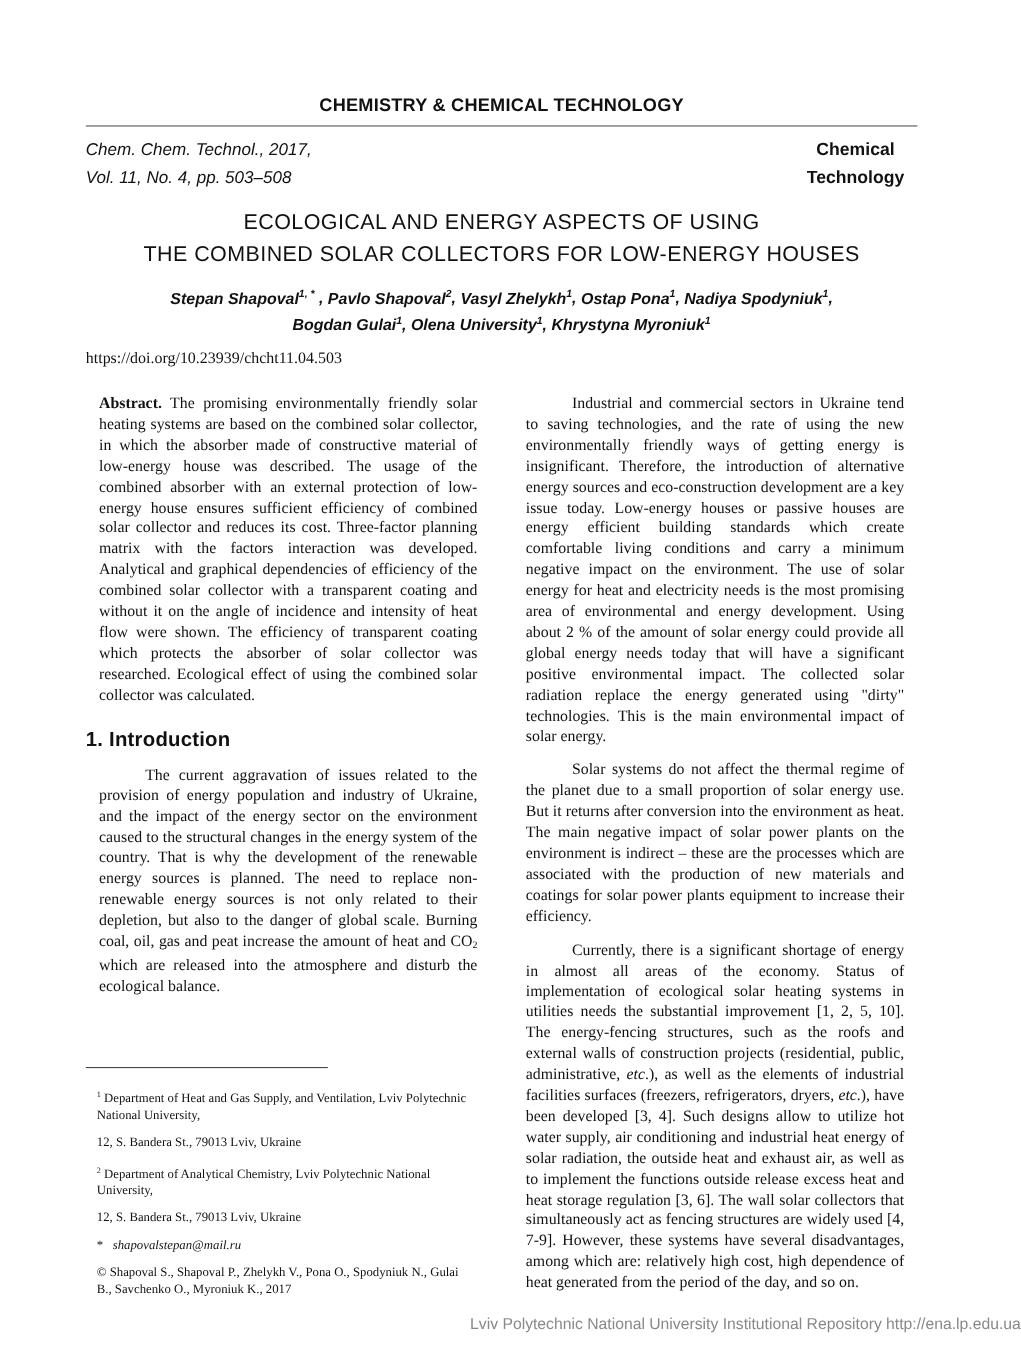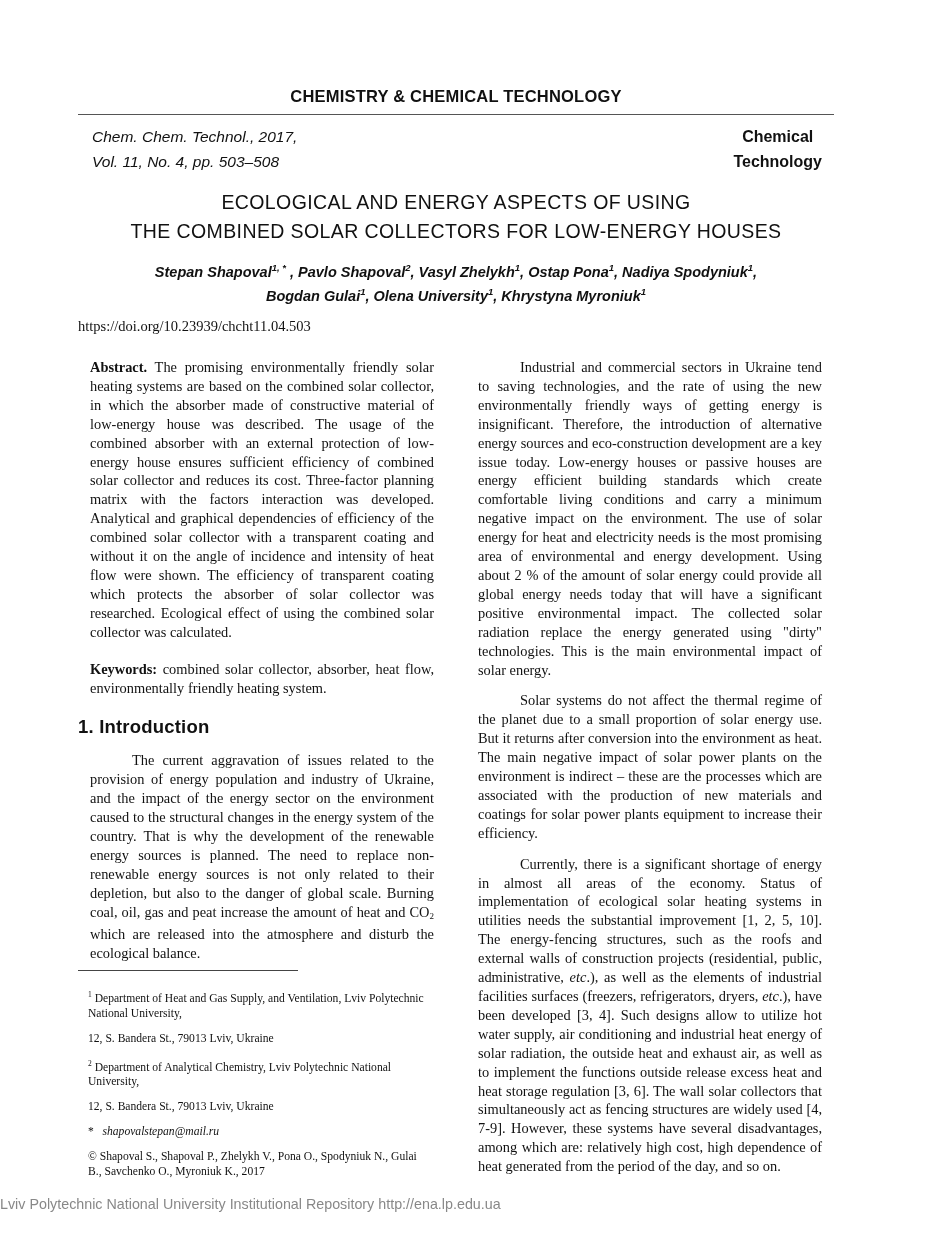--- a/index.html
+++ b/index.html
@@ -5,21 +5,21 @@
     html, body { margin: 0; padding: 0; background: #ffffff; }
     body { width: 928px; height: 1240px; position: relative; overflow: hidden; color: #111; }
     .page { position: absolute; left: 0; top: 0; width: 928px; height: 1240px; }
     .journal-header {
       position: absolute; left: 78px; top: 87px; width: 756px; text-align: center;
       font-family: "Liberation Sans", sans-serif; font-weight: bold; font-size: 16.5px; letter-spacing: 0.2px;
     }
     .header-rule { position: absolute; left: 78px; top: 114px; width: 756px; height: 0; border-top: 1.3px solid #555; }
     .citation {
       position: absolute; left: 78px; top: 124px; font-family: "Liberation Sans", sans-serif;
-      font-style: italic; font-size: 15.5px; line-height: 25px; margin-left: 14px;
+      font-style: italic; font-size: 15.5px; line-height: 25px;
     }
     .journal-name {
       position: absolute; right: 106px; top: 124px; text-align: center;
       font-family: "Liberation Sans", sans-serif; font-weight: bold; font-size: 16px; line-height: 25px;
     }
     .title {
       position: absolute; left: 78px; top: 188px; width: 756px; text-align: center;
       font-family: "Liberation Sans", sans-serif; font-weight: normal; font-size: 19.5px; line-height: 29px; letter-spacing: 0.4px;
     }
     .authors {
@@ -45,21 +45,21 @@
     }
     .footnote-rule { position: absolute; left: 78px; top: 970px; width: 220px; border-top: 1.2px solid #444; }
     .footnotes {
       position: absolute; left: 78px; top: 978px; width: 360px; font-family: "Liberation Serif", serif;
       font-size: 11.6px; line-height: 14.9px;
     }
     .footnotes div { margin: 10px; }
     .footnotes sup { font-size: 7.5px; }
     .footnotes .email { font-style: italic; }
     .footer {
-      position: absolute; left: 0; top: 1196px; width: 928px; text-align: left;
+      position: absolute; left: 0; top: 1196px; width: 928px; text-align: right;
       font-family: "Liberation Sans", sans-serif; font-size: 14.3px; color: #888;
     }
     sub { font-size: 9px; vertical-align: -2px; }
   </style>
 </head>
 <body>
 
 <div class="page">
 
   <div class="journal-header">CHEMISTRY &amp; CHEMICAL TECHNOLOGY</div>
@@ -82,21 +82,20 @@
 
   <div class="authors">
     <span><span>Stepan Shapoval</span><sup>1, *</sup></span>&nbsp;, <span><span>Pavlo Shapoval</span><sup>2</sup></span>, <span><span>Vasyl Zhelykh</span><sup>1</sup></span>, <span><span>Ostap Pona</span><sup>1</sup></span>, <span><span>Nadiya Spodyniuk</span><sup>1</sup></span>,<br>
     <span><span>Bogdan Gulai</span><sup>1</sup></span>, <span><span>Olena University</span><sup>1</sup></span>, <span><span>Khrystyna Myroniuk</span><sup>1</sup></span>
   </div>
 
   <div class="doi">https://doi.org/10.23939/chcht11.04.503</div>
 
   <div class="col col-left">
     <p><b>Abstract.</b><span> The promising environmentally friendly solar heating systems are based on the combined solar collector, in which the absorber made of constructive material of low-energy house was described. The usage of the combined absorber with an external protection of low-energy house ensures sufficient efficiency of combined solar collector and reduces its cost. Three-factor planning matrix with the factors interaction was developed. Analytical and graphical dependencies of efficiency of the combined solar collector with a transparent coating and without it on the angle of incidence and intensity of heat flow were shown. The efficiency of transparent coating which protects the absorber of solar collector was researched. Ecological effect of using the combined solar collector was calculated.</span></p>
-    <p class="keywords"><b>Keywords:</b><span> combined solar collector, absorber, heat flow, environmentally friendly heating system.</span></p>
     <div class="section-heading">1. Introduction</div>
     <p class="indent"><span>The current aggravation of issues related to the provision of energy population and industry of Ukraine, and the impact of the energy sector on the environment caused to the structural changes in the energy system of the country. That is why the development of the renewable energy sources is planned. The need to replace non-renewable energy sources is not only related to their depletion, but also to the danger of global scale. Burning coal, oil, gas and peat increase the amount of heat and CO</span><sub>2</sub><span> which are released into the atmosphere and disturb the ecological balance.</span></p>
   </div>
 
   <div class="footnote-rule"></div>
   <div class="footnotes">
     <div><sup>1</sup><span> Department of Heat and Gas Supply, and Ventilation, Lviv Polytechnic National University,</span></div>
     <div>12, S. Bandera St., 79013 Lviv, Ukraine</div>
     <div><sup>2</sup><span> Department of Analytical Chemistry, Lviv Polytechnic National University,</span></div>
     <div>12, S. Bandera St., 79013 Lviv, Ukraine</div>

